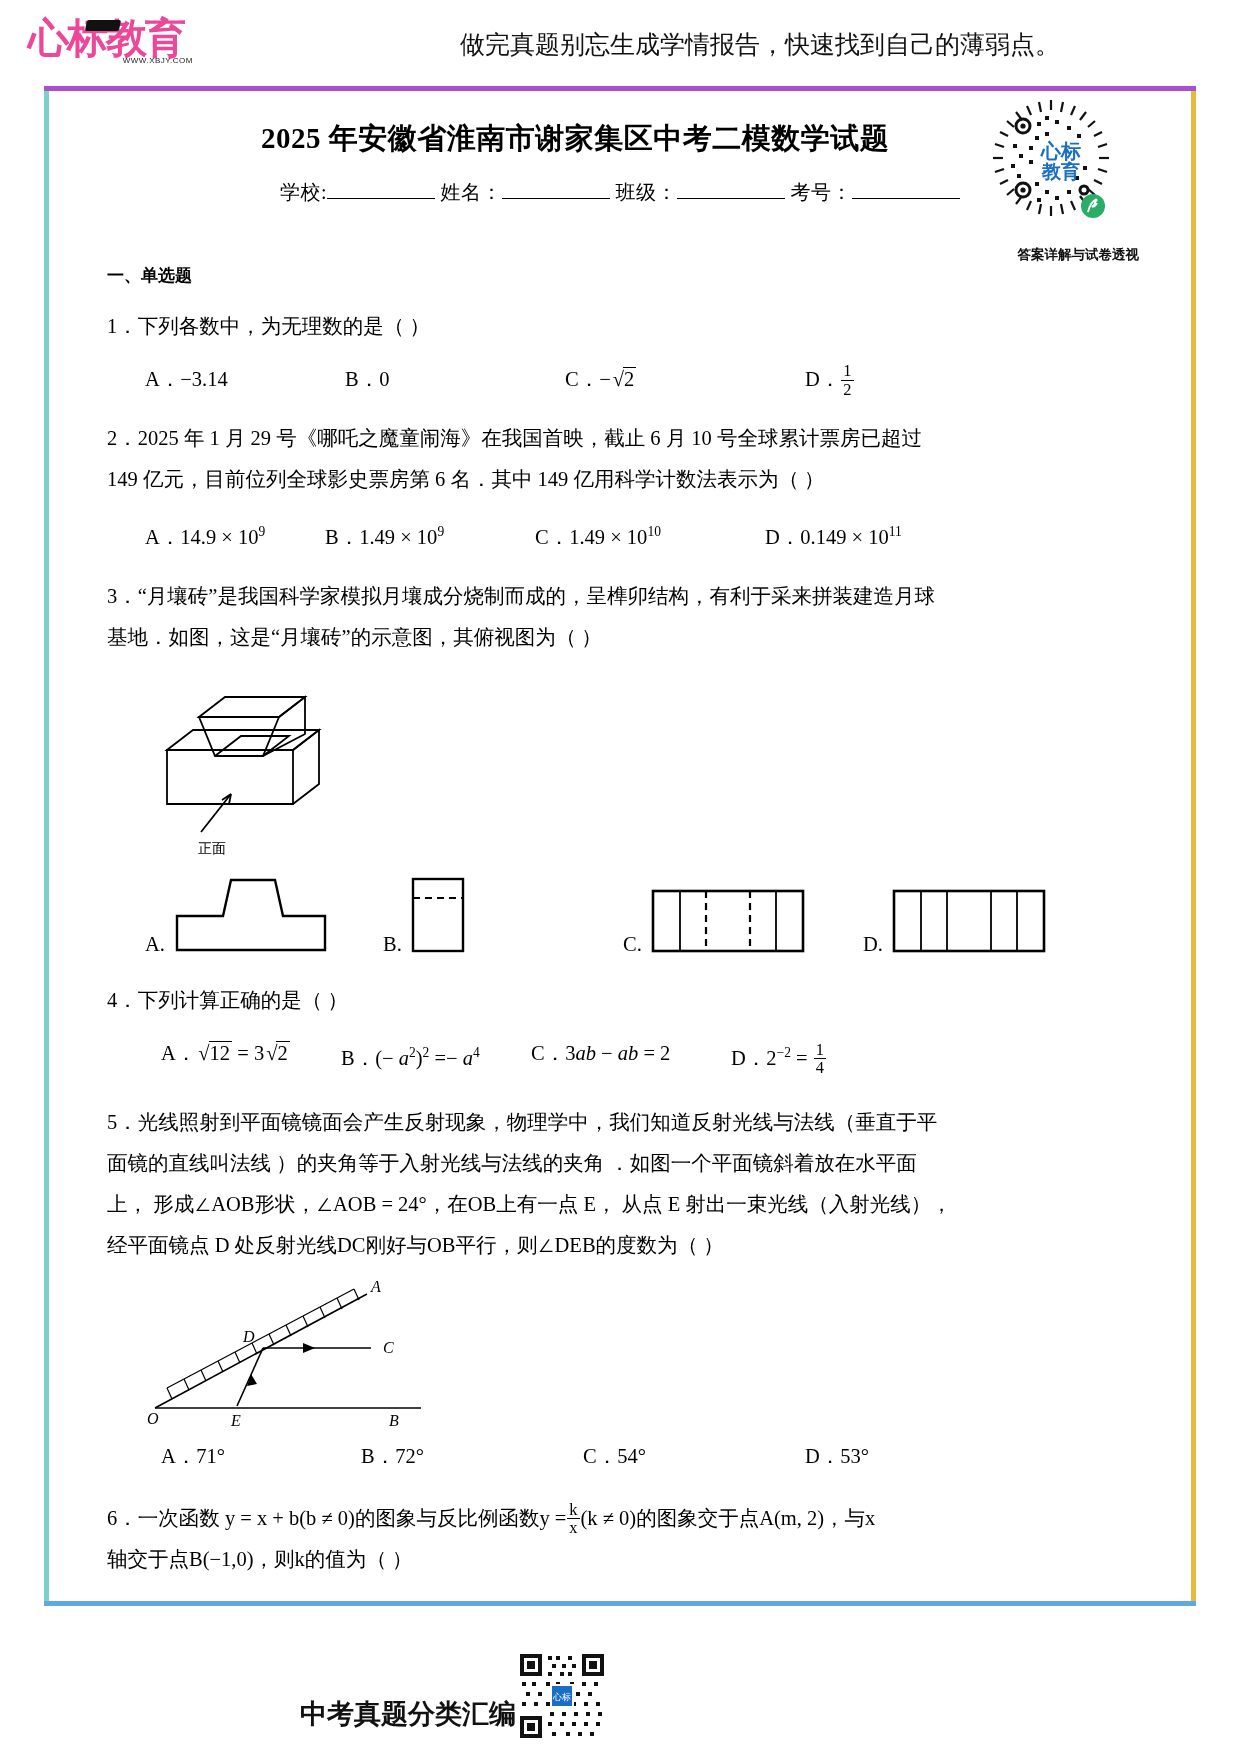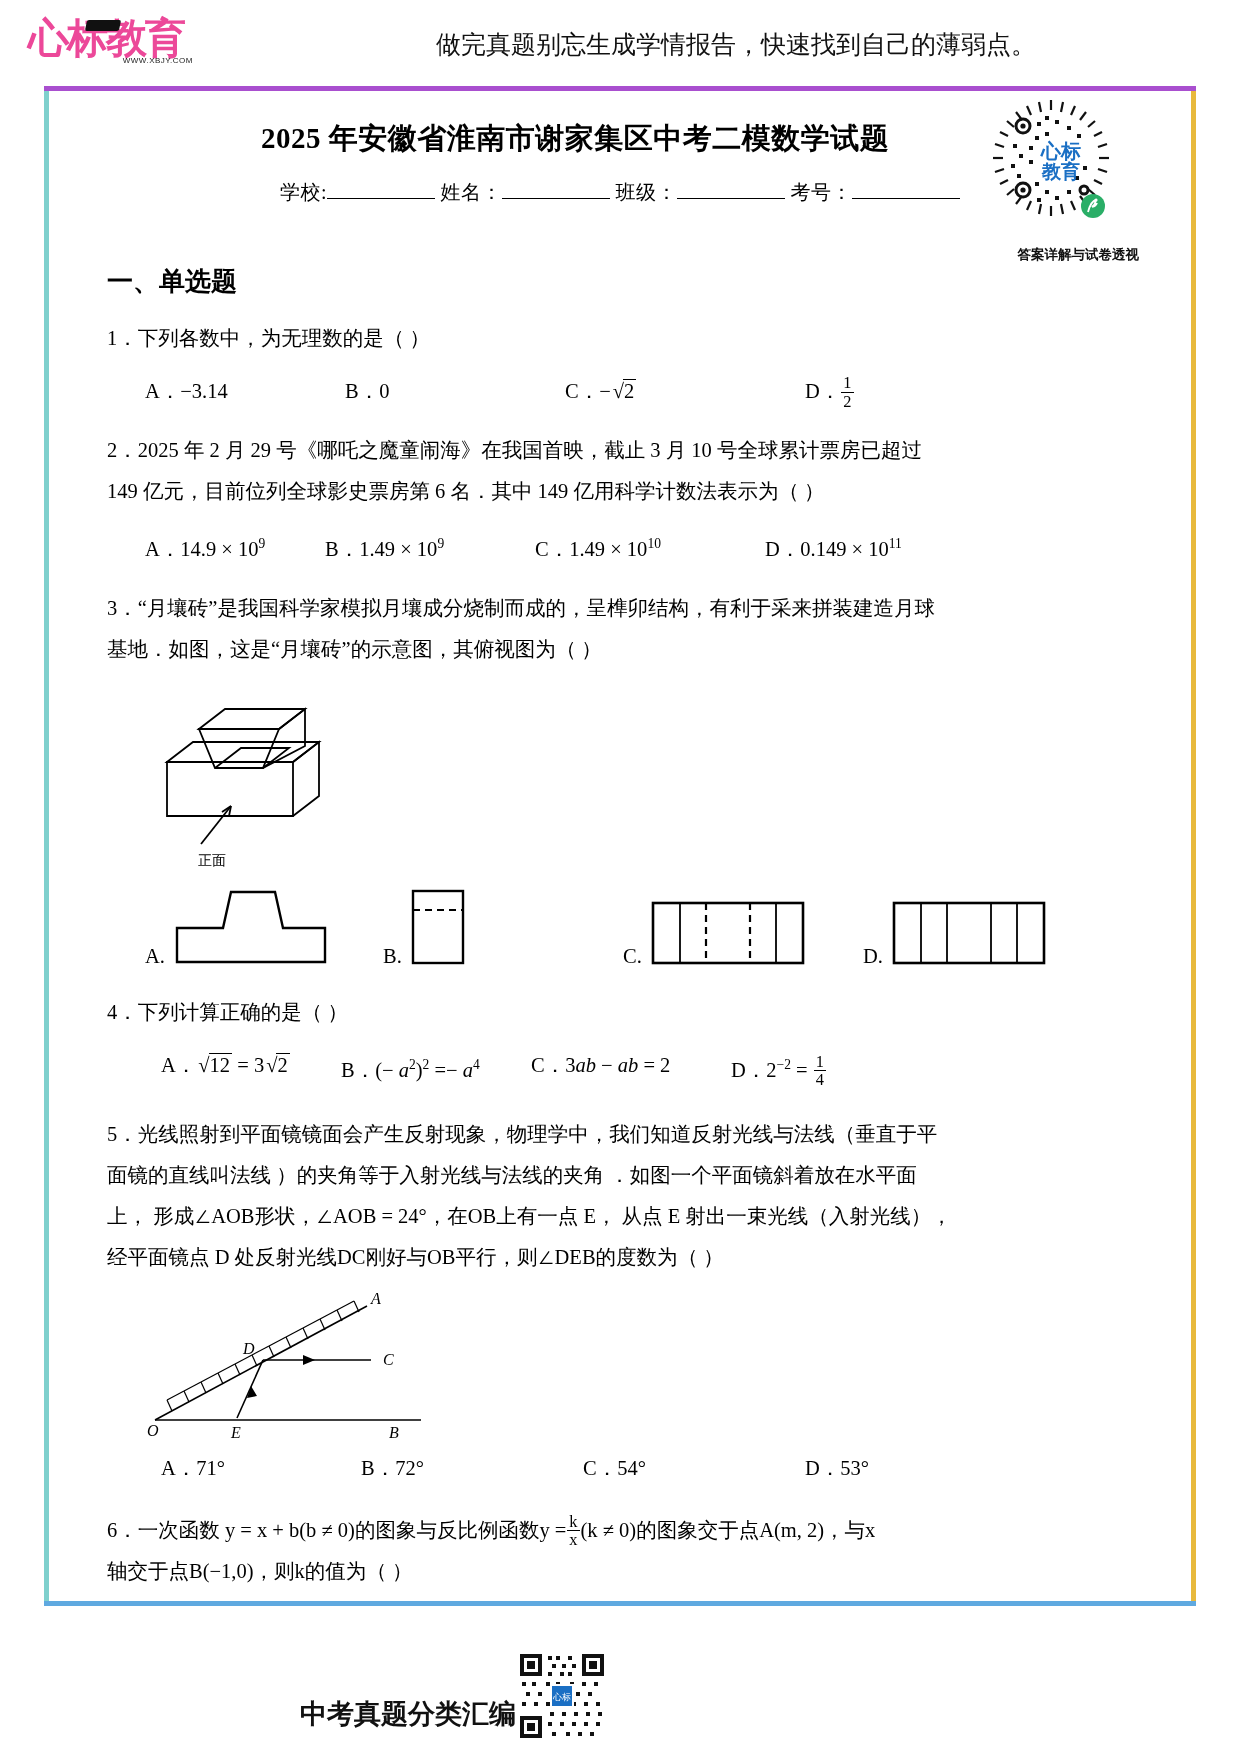--- a/index.html
+++ b/index.html
@@ -30,21 +30,21 @@
     font-size:8px; color:#222; letter-spacing:0.5px;
     text-align:right; width:165px; margin-top:-6px;
   }
   .logo-cap {
     position:absolute; left:58px; top:6px; width:34px; height:11px;
     background:#111;
     transform:skewX(-12deg);
     border-radius:2px;
   }
   .banner-slogan {
-    position:absolute; left:436px; top:28px;
+    position:absolute; left:460px; top:28px;
     font-family:Liberation Sans, sans-serif;
     font-size:25px; color:#111; white-space:nowrap;
     letter-spacing:0px;
   }
 
   
   .frame {
     position:absolute; left:44px; top:86px;
     width:1152px; height:1520px;
   }
@@ -78,21 +78,21 @@
   }
   .qr svg { display:block; }
   .qr-caption {
     position:absolute; right:52px; top:160px;
     font-family:"Liberation Sans", sans-serif;
     font-size:13.5px; font-weight:bold; color:#111; white-space:nowrap;
   }
 
   .sect-head {
     font-family:"Liberation Sans", sans-serif;
-    font-weight:bold; font-size:26px;
+    font-weight:bold; font-size:17px;
     margin:58px 0 0 58px;
   }
 
   .q {
     margin:19px 0 0 58px;
     font-size:20.5px; line-height:41px;
     max-width:1020px;
     text-align:justify;
   }
   .opts {
@@ -259,21 +259,21 @@
     <span style="width:200px">
       <span>A．</span>−3.14</span>
     <span style="width:220px">
       <span>B．</span>0</span>
     <span style="width:240px">
       <span>C．</span>−<span class="rad"><span class="sym">√</span><span class="radbody">2</span></span></span>
     <span>
       <span>D．</span><span class="frac"><span class="num">1</span><span class="den">2</span></span></span>
   </div>
 
-  <div class="q">2．2025 年 2 月 29 号《哪吒之魔童闹海》在我国首映，截止 3 月 10 号全球累计票房已超过</div>
+  <div class="q">2．2025 年 1 月 29 号《哪吒之魔童闹海》在我国首映，截止 6 月 10 号全球累计票房已超过</div>
   <div class="q" style="margin-top:0">149 亿元，目前位列全球影史票房第 6 名．其中 149 亿用科学计数法表示为（    ）</div>
   <div class="opts">
     <span style="width:180px">
       <span>A．</span>14.9 × 10<sup>9</sup></span>
     <span style="width:210px">
       <span>B．</span>1.49 × 10<sup>9</sup></span>
     <span style="width:230px">
       <span>C．</span>1.49 × 10<sup>10</sup></span>
     <span>
       <span>D．</span>0.149 × 10<sup>11</sup></span>

